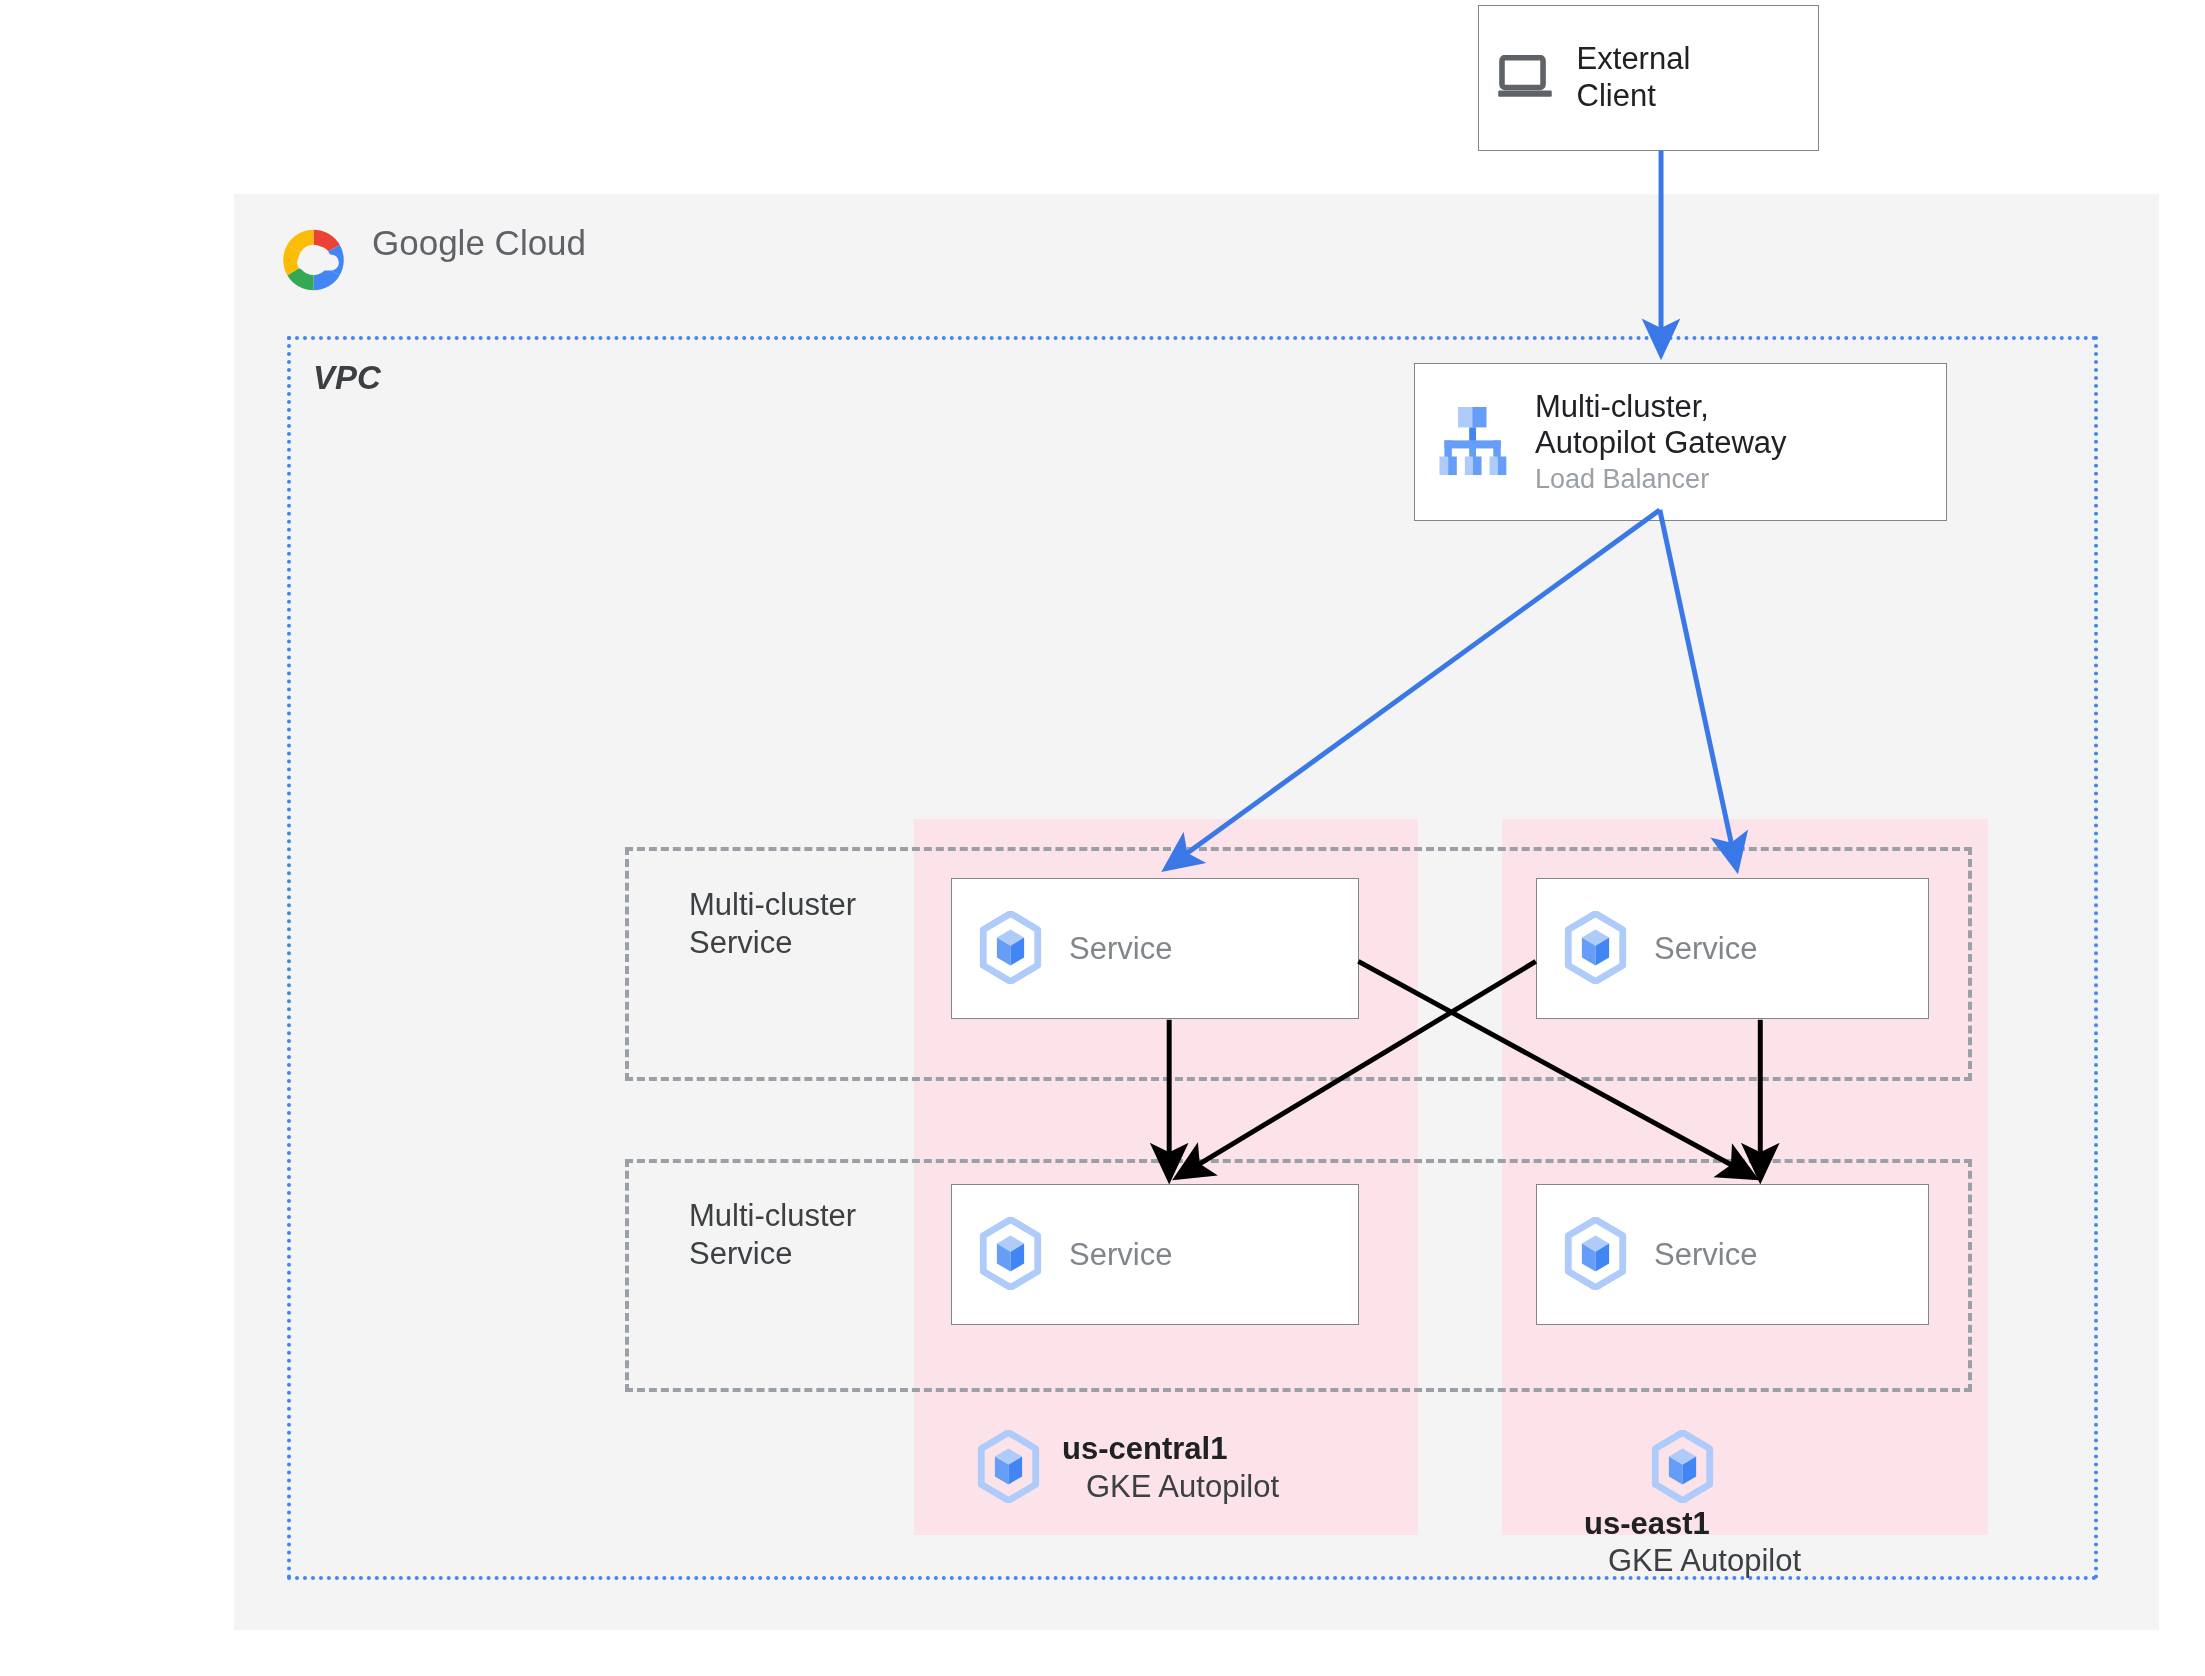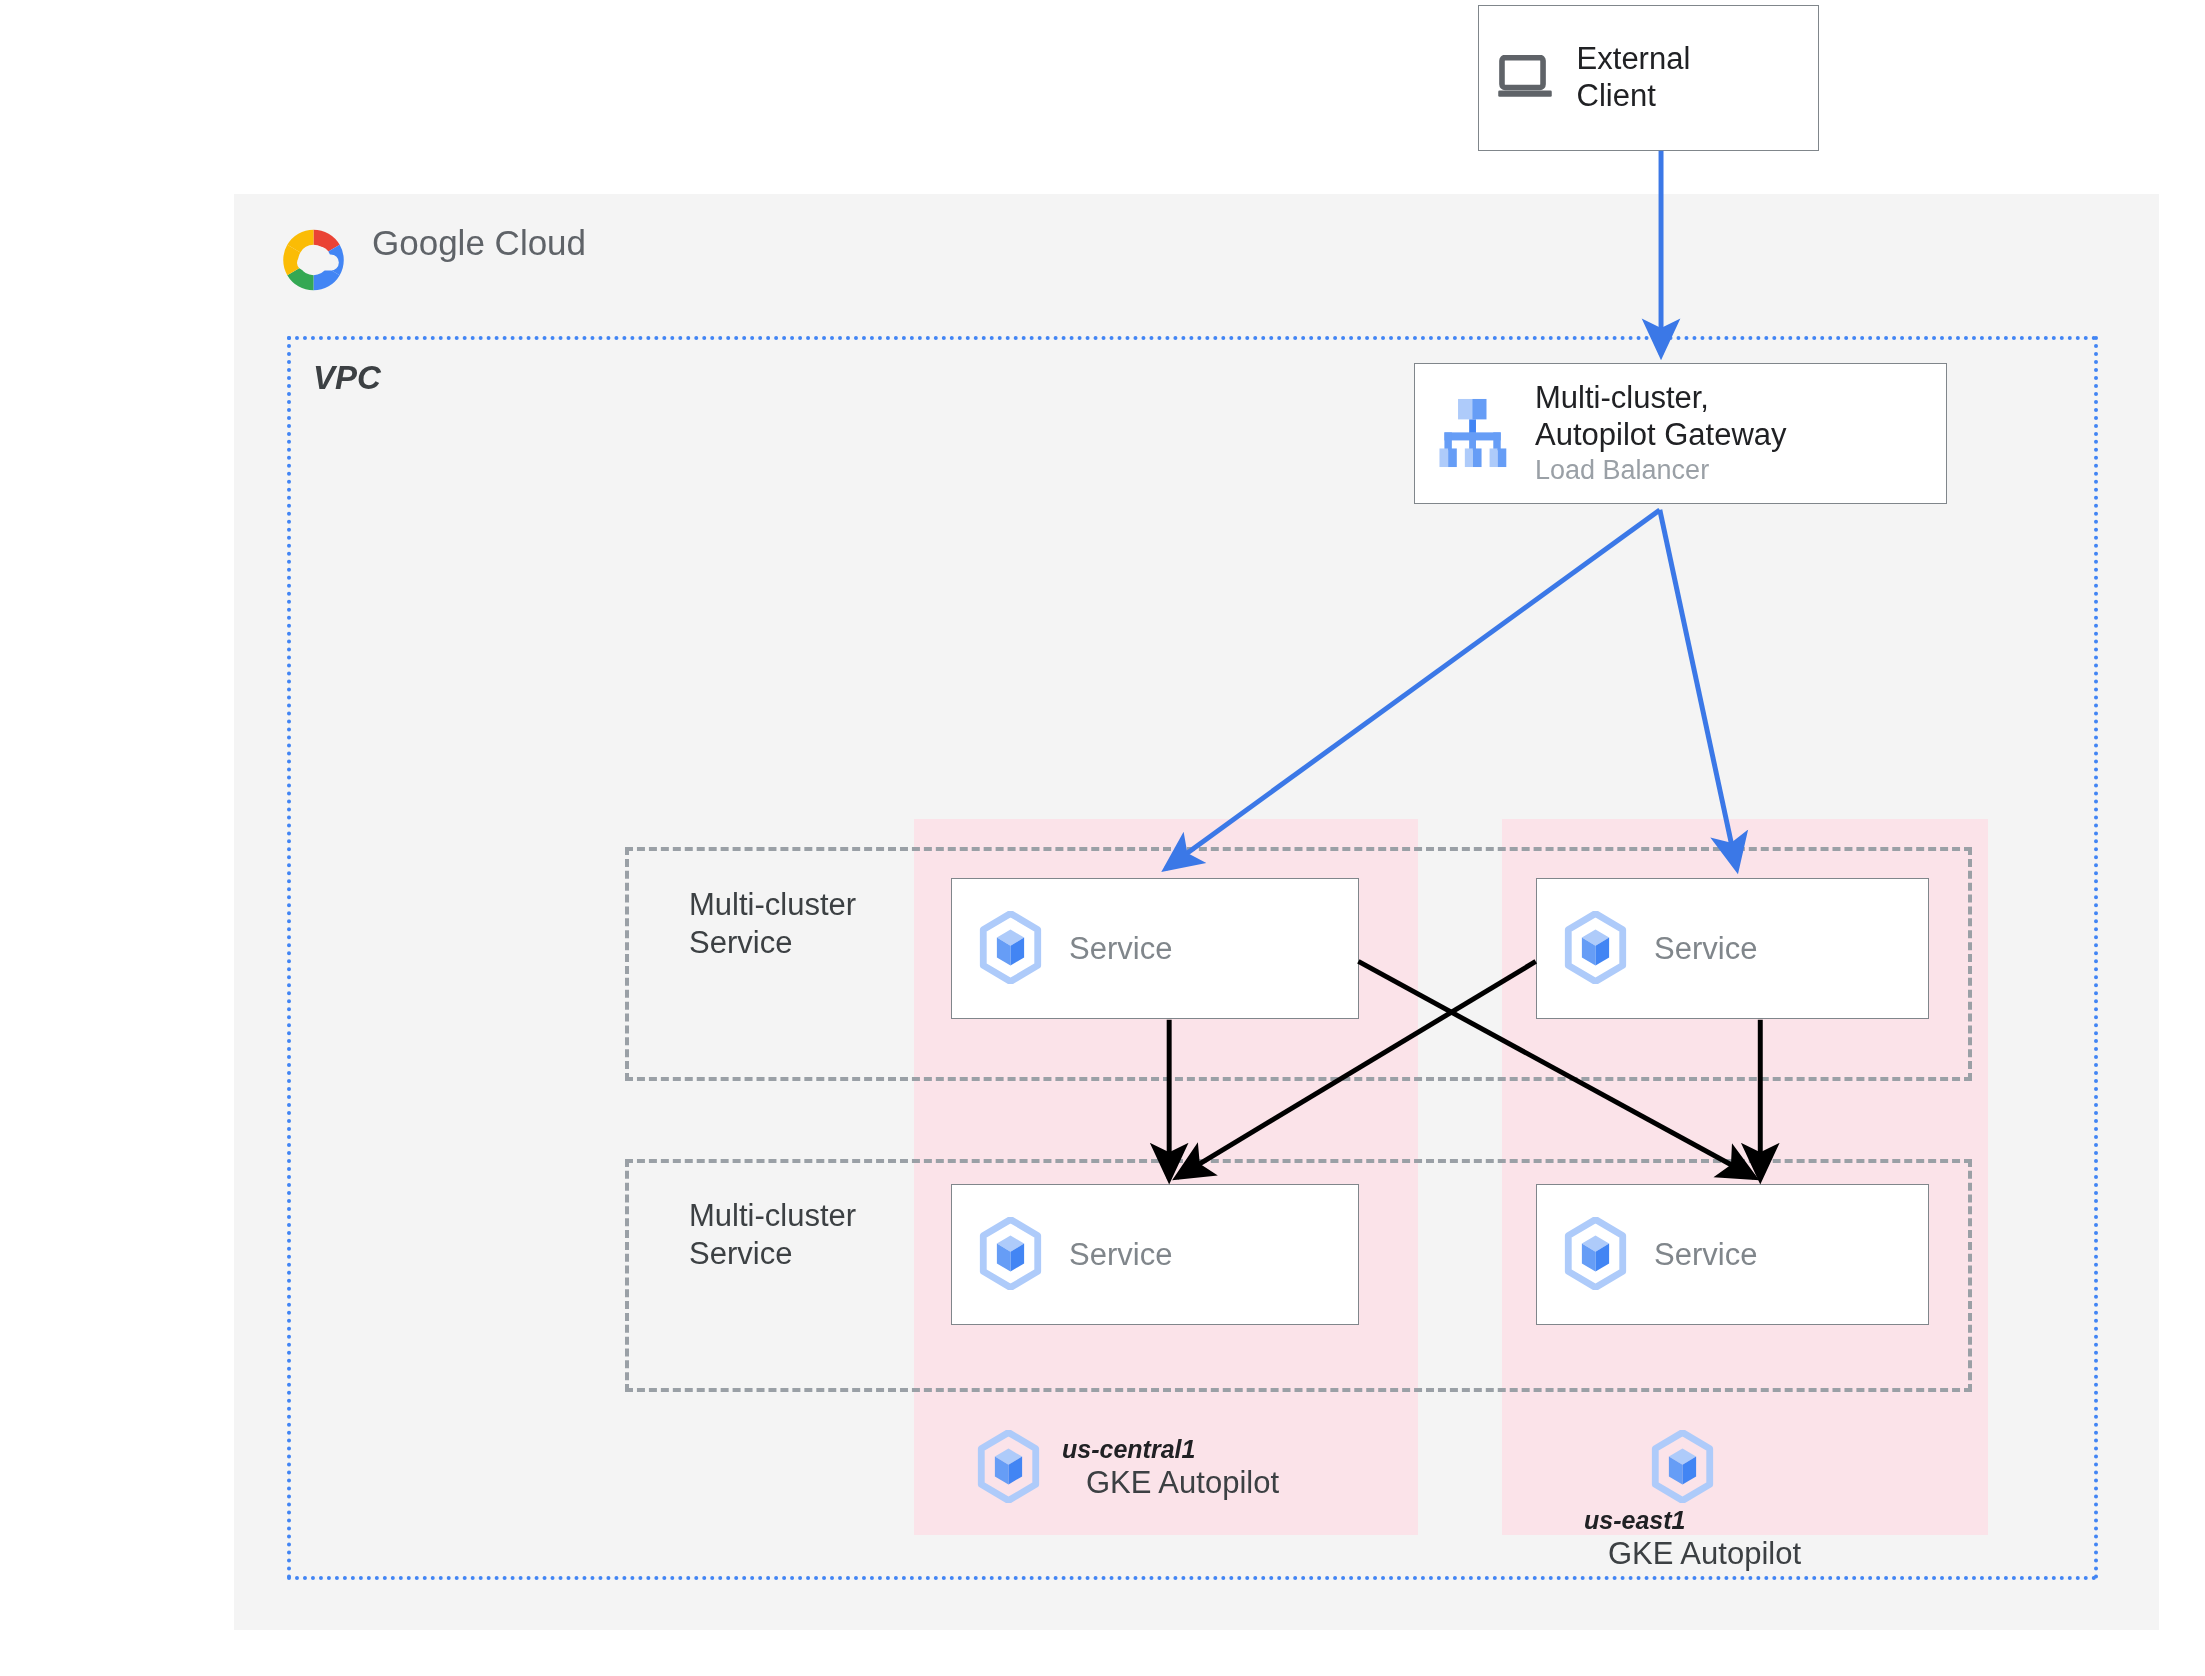--- a/index.html
+++ b/index.html
@@ -40,21 +40,21 @@
     box-sizing:border-box;display:flex;align-items:center;
   }
 
   
   .ext-client{left:1478px;top:5px;width:341px;height:146px;padding-left:18px;}
   .ext-client .txt{
     margin-left:23.6px;font-size:31px;line-height:1.18;color:#202124;font-weight:400;
   }
 
   
-  .gateway{left:1414px;top:363px;width:533px;height:141px;padding-left:22px;}
+  .gateway{left:1414px;top:363px;width:533px;height:158px;padding-left:22px;}
   .gateway .gw-text{margin-left:25px;}
   .gw-title{font-size:31px;line-height:1.18;color:#202124;font-weight:400;white-space:nowrap;}
   .gw-sub{font-size:27px;line-height:1.2;color:#9AA0A6;font-weight:400;white-space:nowrap;margin-top:1.2px;}
 
   
   .cluster-band{position:absolute;background:#FBE3E9;}
   .band-left{left:914px;top:819px;width:504px;height:716px;}
   .band-right{left:1502px;top:819px;width:486px;height:716px;}
 
   
@@ -78,21 +78,21 @@
   .svc-tr{left:1536px;top:878px;width:393px;height:141px;}
   .svc-bl{left:951px;top:1184px;width:408px;height:141px;}
   .svc-br{left:1536px;top:1184px;width:393px;height:141px;}
   .svc-label{margin-left:26px;font-size:31px;color:#80868B;font-weight:400;white-space:nowrap;}
 
   
   .cluster-foot{position:absolute;display:flex;align-items:center;}
   .foot-left{left:976px;top:1430px;}
   .foot-right{left:1563px;top:1430px;flex-direction:column;}
   .foot-text{margin-left:21px;}
-  .foot-name{font-size:25px;font-weight:700;color:#202124;line-height:1.2;white-space:nowrap;font-style:italic;}
+  .foot-name{font-size:31px;font-weight:700;color:#202124;line-height:1.2;white-space:nowrap;}
   .foot-sub{font-size:31px;font-weight:400;color:#3C4043;line-height:1.2;white-space:nowrap;margin-left:24px;}
 
   
   .wires{position:absolute;left:0;top:0;width:2205px;height:1676px;pointer-events:none;}
 </style>
 </head>
 <body>
 
 <div id="stage">
 

